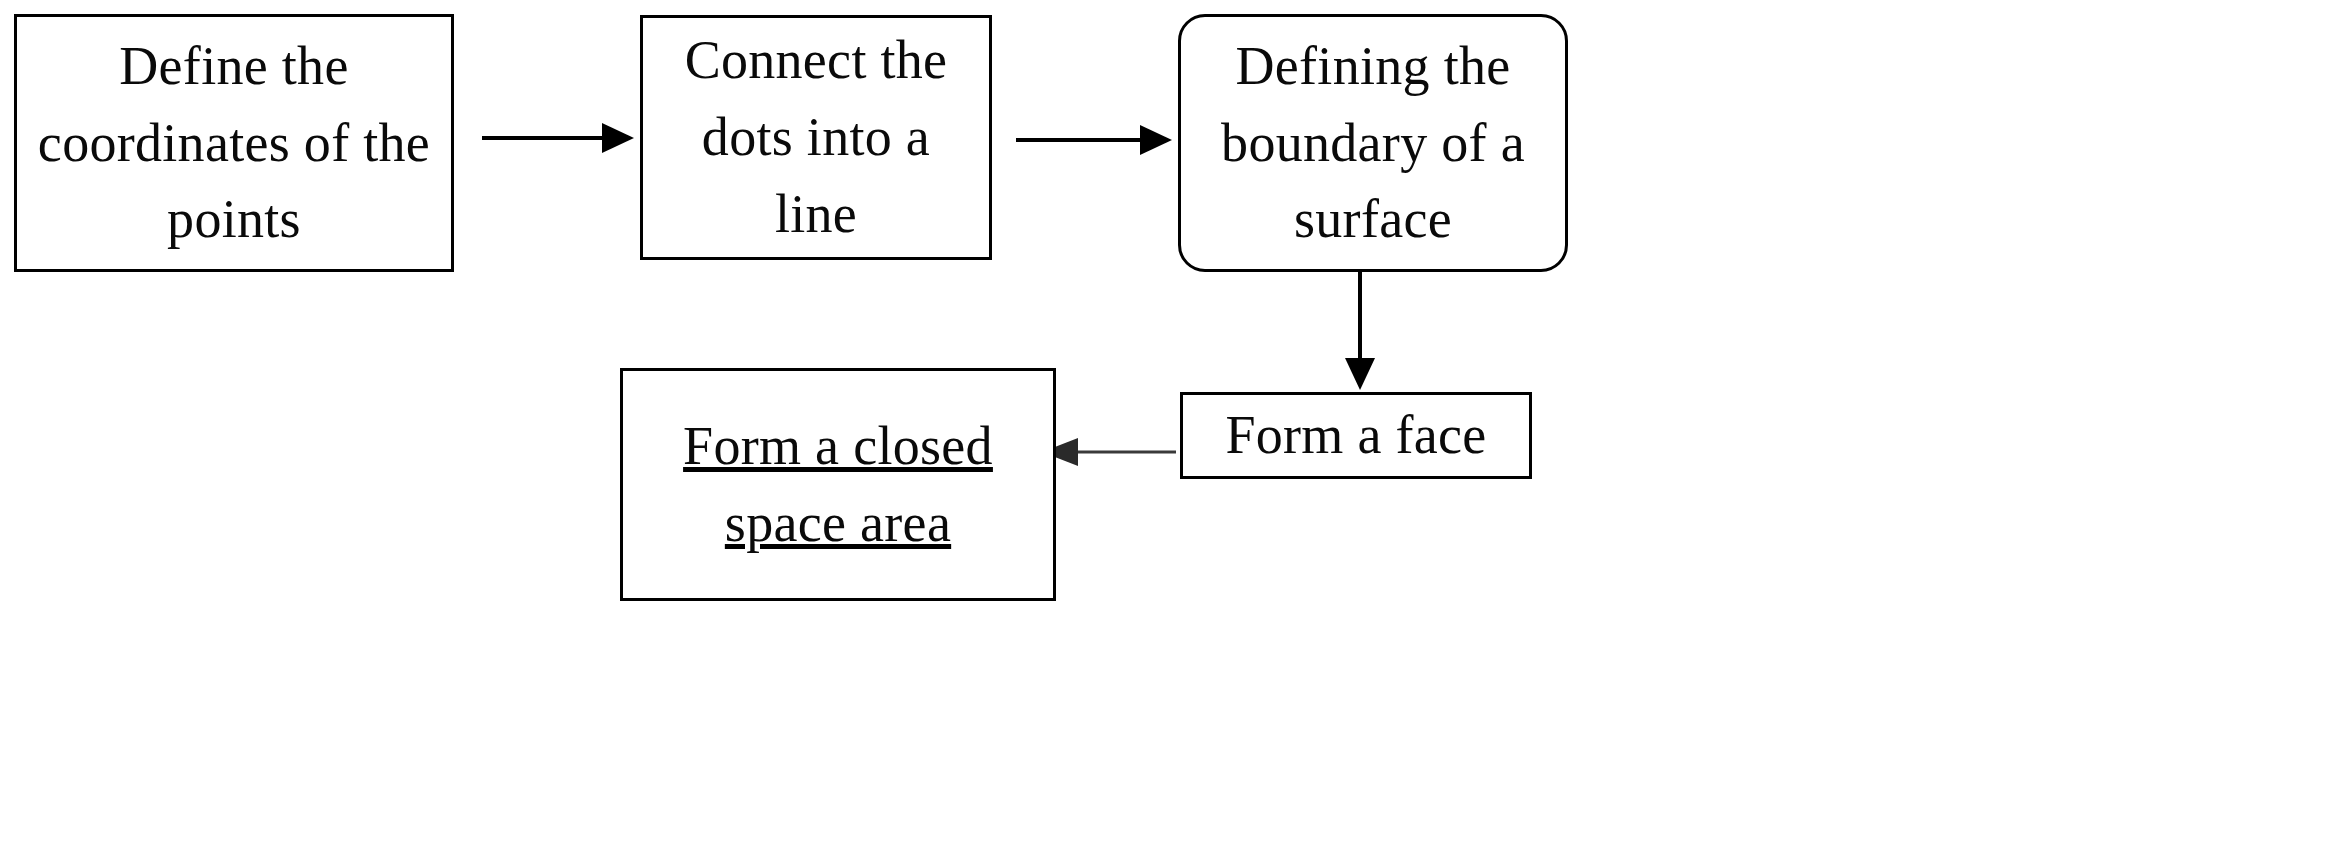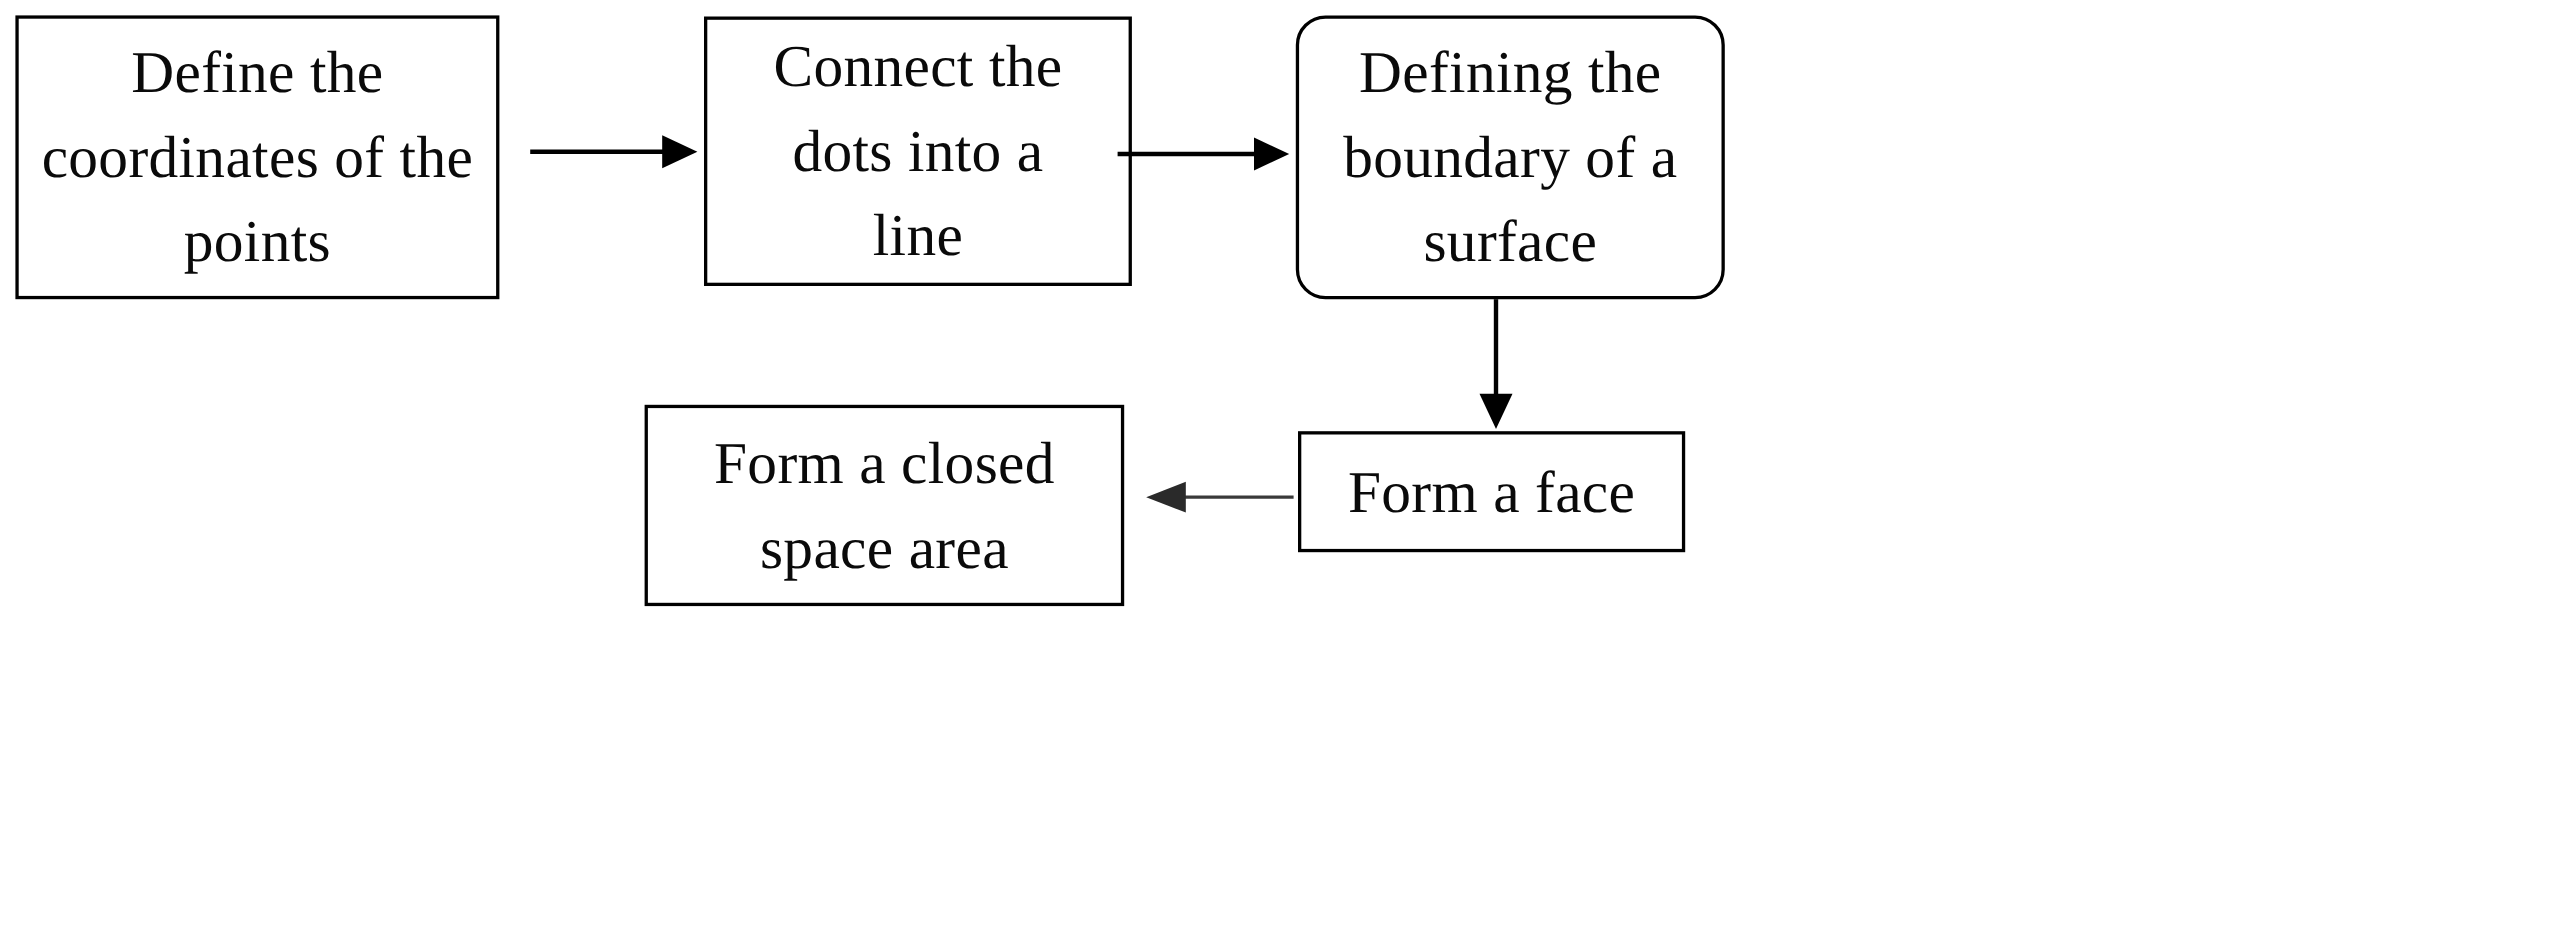--- a/index.html
+++ b/index.html
@@ -31,24 +31,24 @@
   .node-label {
     font-size: 54px;
     line-height: 1.42;
     letter-spacing: 0.3px;
     color: #0a0a0a;
     padding: 0 18px;
     white-space: pre-line;
   }
   
   #node-define-coordinates { left: 14px;   top: 14px;  width: 440px; height: 258px; }
-  #node-connect-dots       { left: 640px;  top: 15px;  width: 389px; height: 245px; }
+  #node-connect-dots       { left: 640px;  top: 15px;  width: 352px; height: 245px; }
   #node-define-boundary    { left: 1178px; top: 14px;  width: 390px; height: 258px; border-radius: 27px; }
-  #node-form-face          { left: 1180px; top: 392px; width: 352px; height: 110px; }
-  #node-form-closed-space  { left: 586px;  top: 368px; width: 436px; height: 183px; }
+  #node-form-face          { left: 1180px; top: 392px; width: 352px; height: 87px; }
+  #node-form-closed-space  { left: 620px;  top: 368px; width: 436px; height: 233px; text-decoration: underline; }
 
   
   .conn {
     position: absolute;
   }
   .conn svg {
     display: block;
     overflow: visible;
   }
   #conn-1-to-2 { left: 482px;  top: 118px; width: 152px; height: 40px; }

